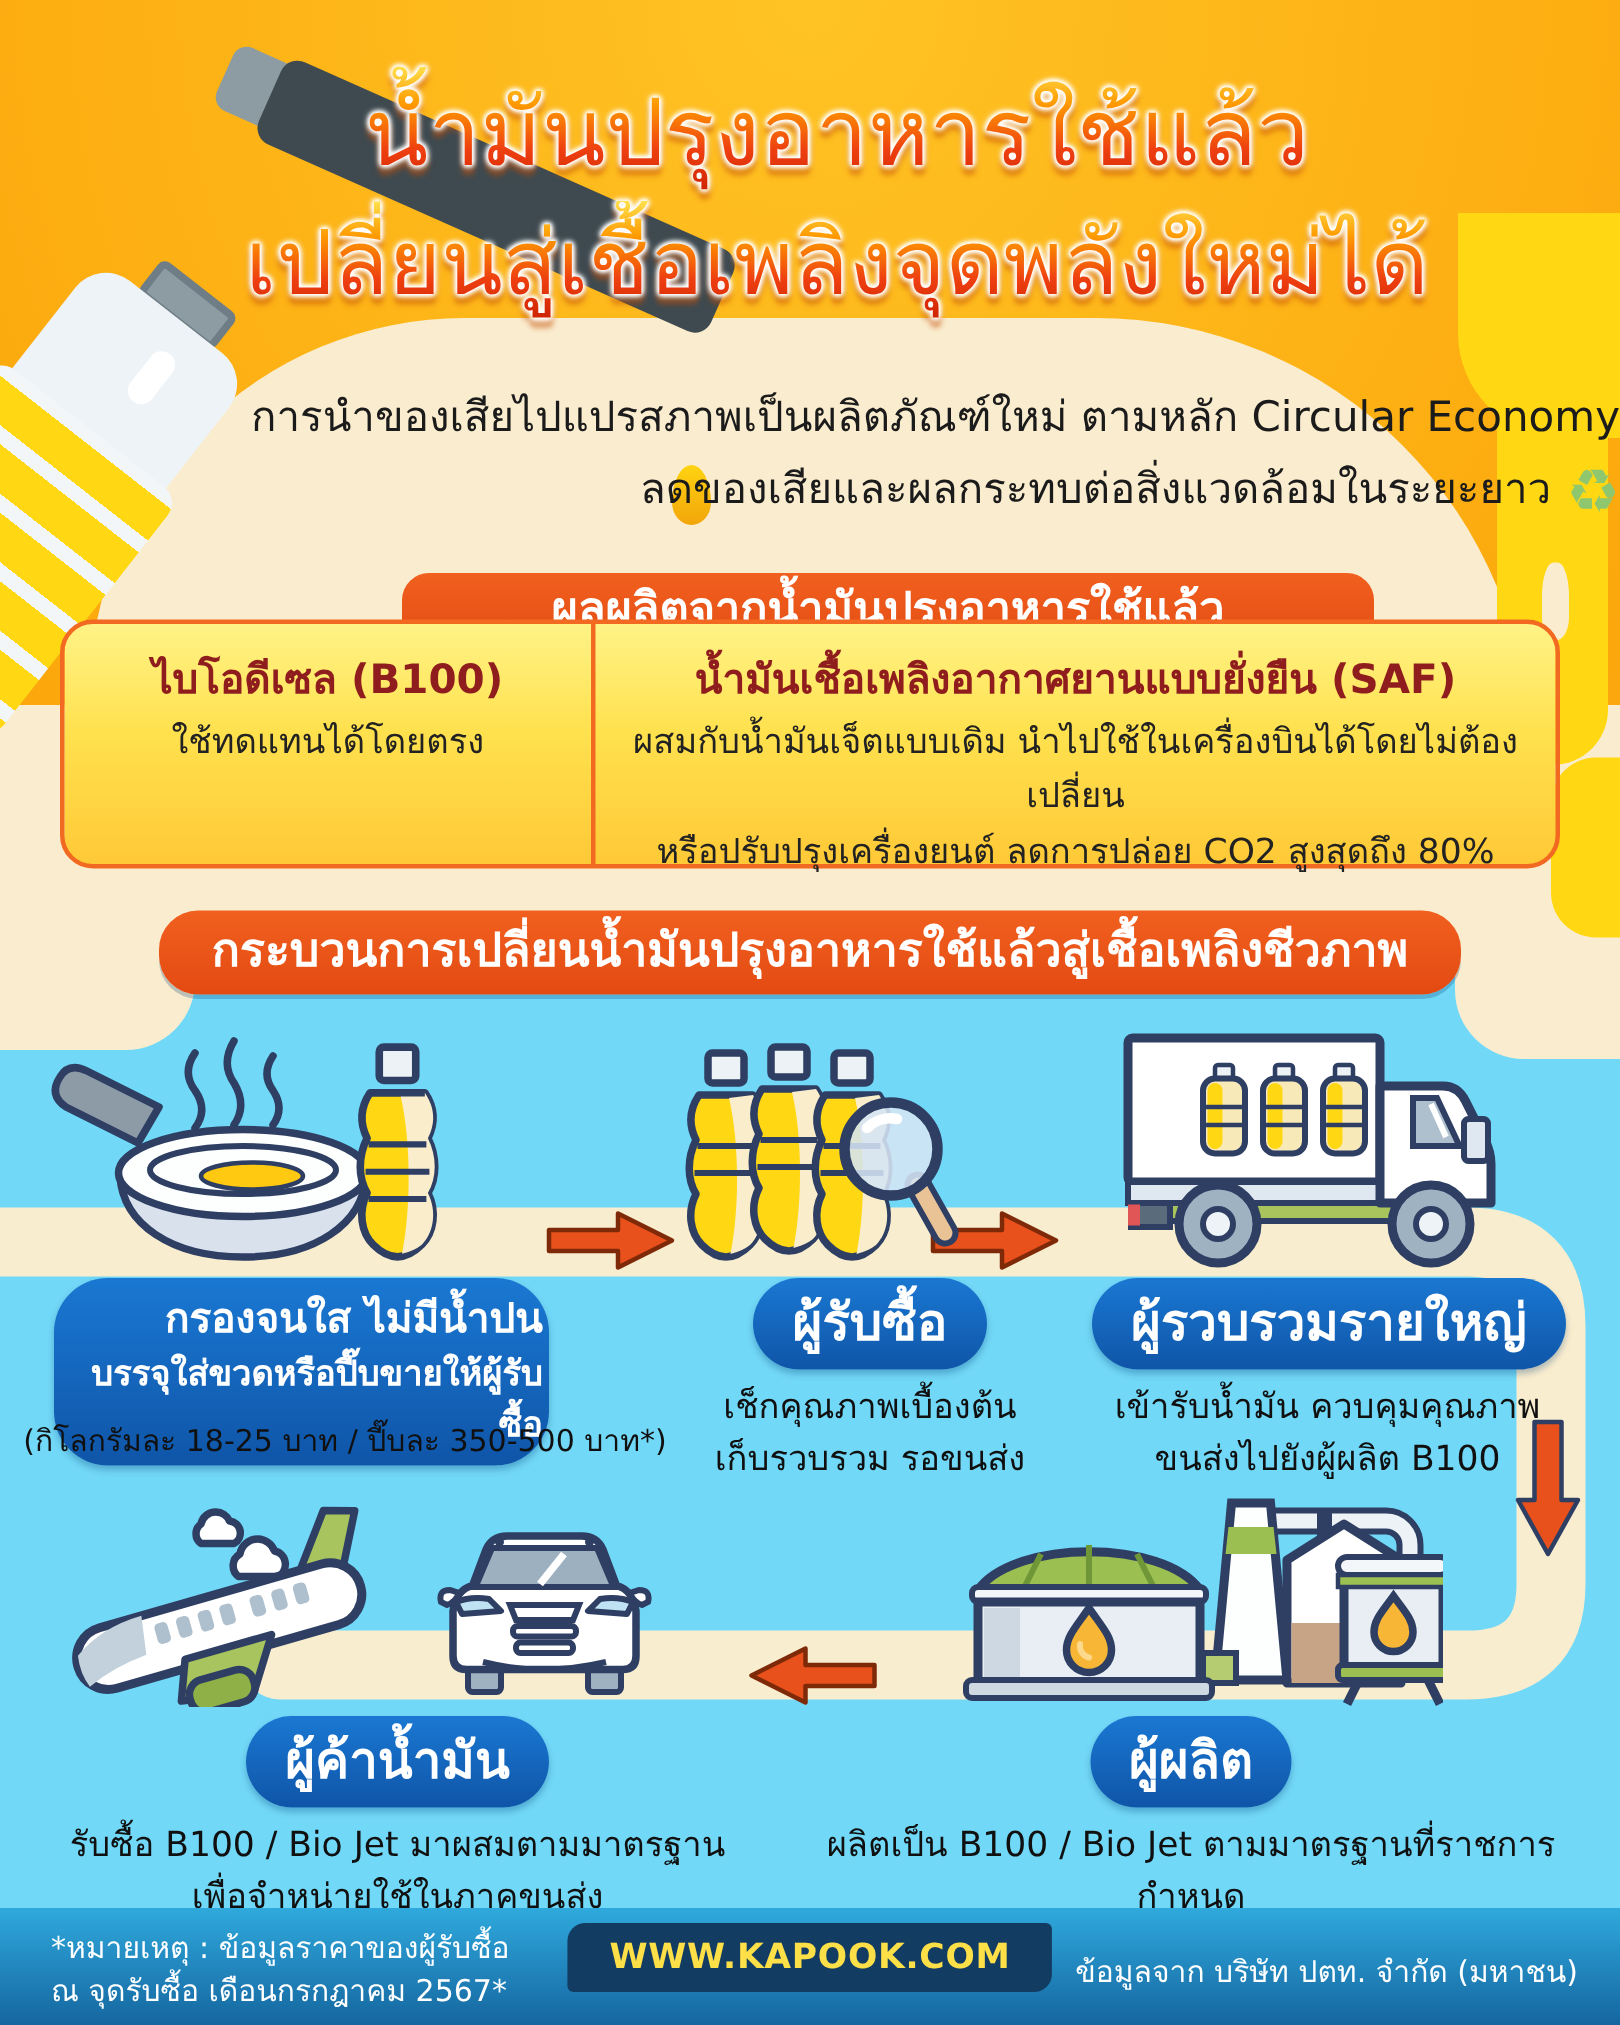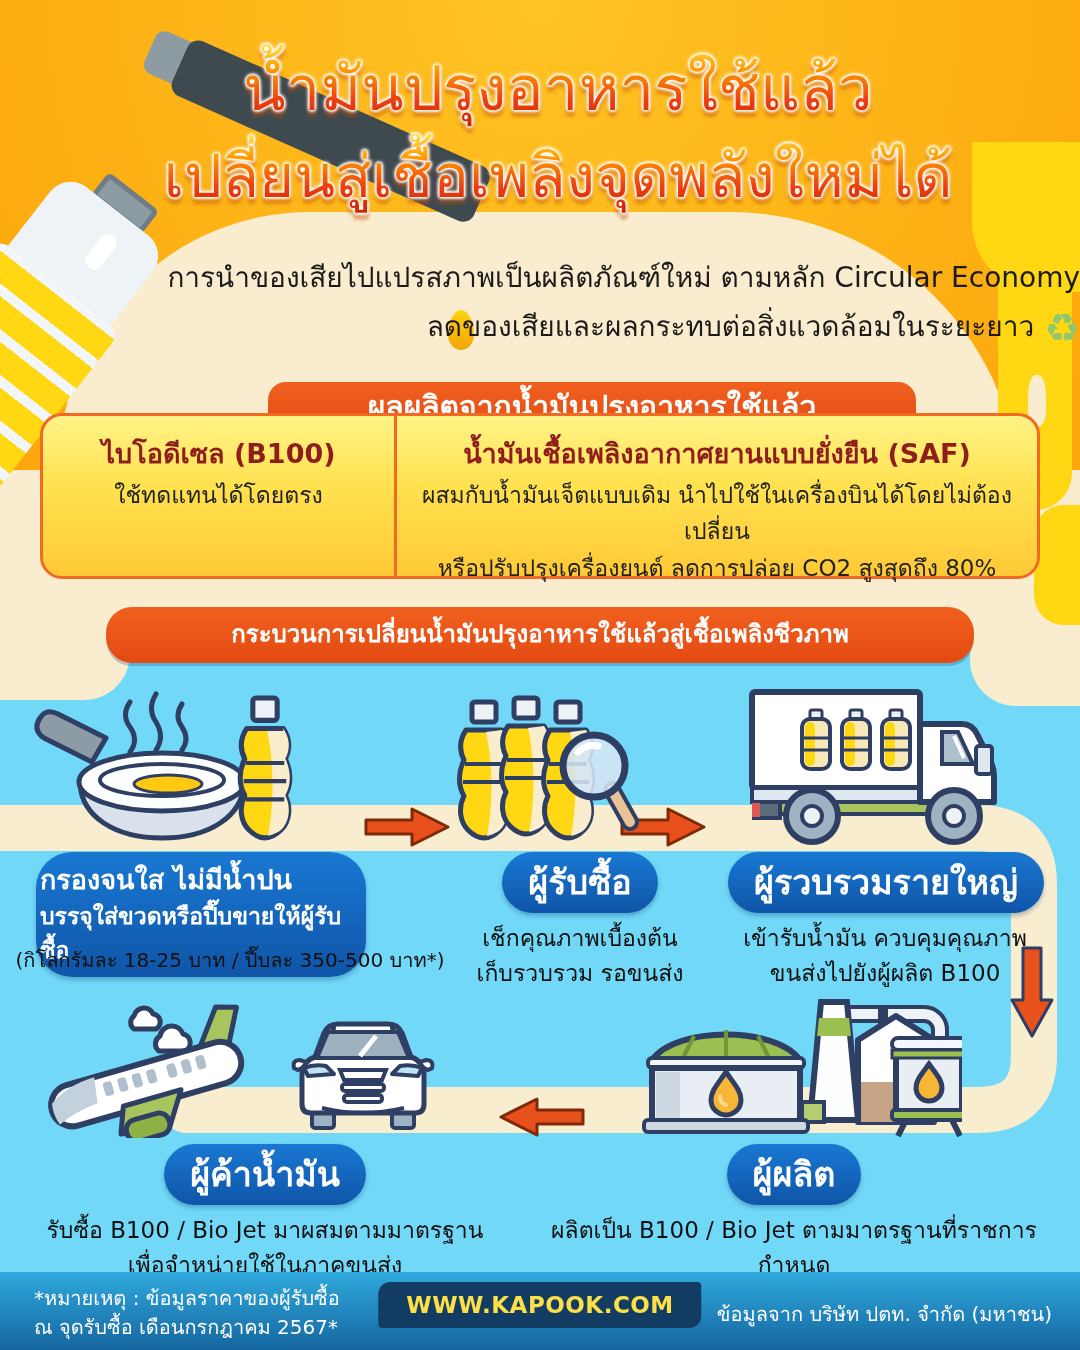--- a/index.html
+++ b/index.html
@@ -65,32 +65,32 @@
   .pp-col { padding: 18px 10px 10px; text-align: center; }
   .pp-col.left { width: 351px; }
   .pp-col.right { flex: 1; }
   .pp-divider { width: 3px; background: #F26A21; margin: 0; }
   .pp-title { font-size: 27px; font-weight: bold; color: #8F1D1D; line-height: 1.5; }
   .pp-body { font-size: 23px; color: #222; line-height: 1.6; margin-top: 2px; }
 
   
   .process-header { left: 106px; top: 607px; width: 868px; height: 56px;
     background: linear-gradient(180deg,#f1601f,#e34a12); border-radius: 26px;
-    color:#fff; font-weight:bold; font-size: 24px; text-align:center; line-height: 54px;
-    box-shadow: 0 3px 0 rgba(0,60,120,.25); }
+    color:#fff; font-weight:bold; font-size: 31px; text-align:center; line-height: 54px;
+    box-shadow: 0 3px 0 rgba(0,60,120,.25); font-family: Liberation Serif, serif; }
 
   .road-svg { left:0; top:0; width:1080px; height:1350px; }
 
   .step-pill { display:inline-block; background: linear-gradient(180deg,#1a78d2,#0f55a8);
     color:#fff; font-weight:bold; font-size:34px; line-height:1.5; padding: 5px 26px;
     border-radius: 999px; box-shadow: 0 3px 4px rgba(0,60,120,.3); white-space: nowrap; }
   .step-desc { margin-top: 8px; font-size: 23px; color:#101010; line-height: 1.5; }
   .step { text-align:center; }
 
-  .step1-pill { left:36px; top:852px; width:330px; display:block; text-align:left;
+  .step1-pill { left:36px; top:852px; width:330px; display:block; text-align:right;
     background: linear-gradient(180deg,#1a78d2,#0f55a8); border-radius: 36px; padding: 9px 4px;
     box-shadow: 0 3px 4px rgba(0,60,120,.3); }
   .step1-pill .a { color:#fff; font-weight:bold; font-size:27px; line-height:1.4; display:block; }
   .step1-pill .b { color:#fff; font-weight:bold; font-size:23px; line-height:1.5; display:block; }
   .step1-note { left: 10px; top: 944px; width: 440px; text-align:center; font-size: 20px; color:#101010; }
 
   .step2 { left:440px; top:852px; width:280px; }
   .step3 { left:728px; top:852px; width:314px; }
   .step4 { left:520px; top:1144px; width:548px; }
   .step5 { left:22px;  top:1144px; width:486px; }

